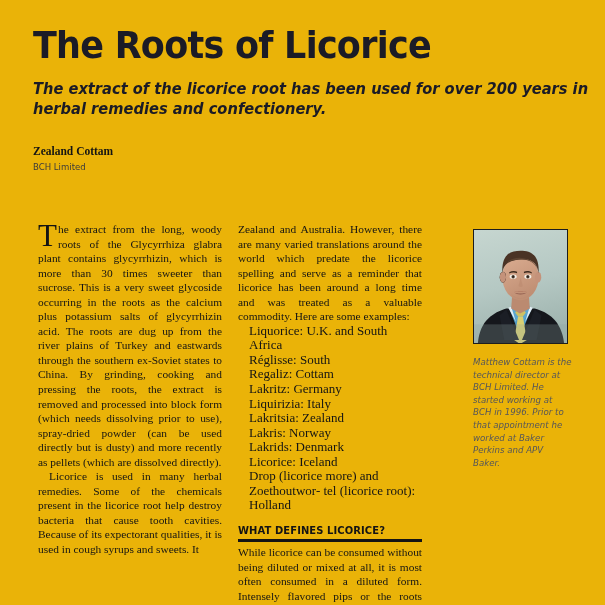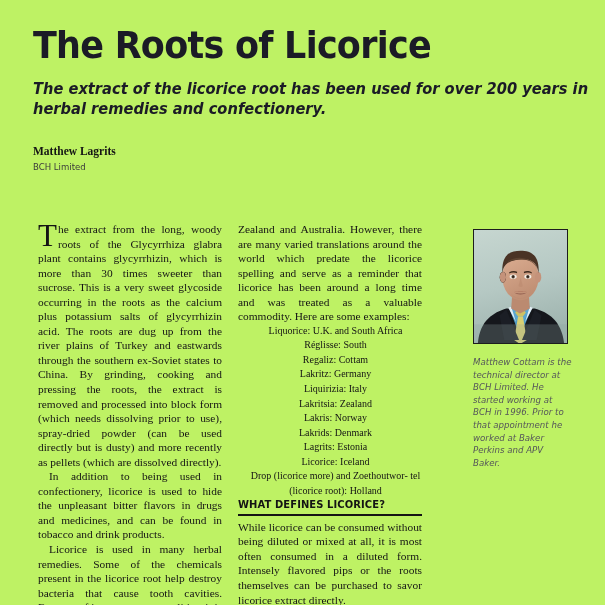--- a/index.html
+++ b/index.html
@@ -13,21 +13,21 @@
     overflow: hidden;
     font-family: "Liberation Serif", serif;
     color: #1a1a1a;
     position: relative;
   }
   .page {
     position: absolute;
     left: 0; top: 0;
     width: 605px;
     height: 605px;
-    background: #bef264;
+    background: #eab308;
   }
 
   
   .masthead {
     position: absolute;
     left: 33px;
     top: 24px;
     width: 545px;
   }
   .article-title {
@@ -118,29 +118,30 @@
   }
 
   
   .trans-list {
     list-style: none;
     margin: 0;
     padding: 0;
   }
   .trans-list li {
     font-family: "Liberation Serif", serif;
-    font-size: 10px;
+    font-size: 13px;
     line-height: 14.55px;
     color: #141414;
     padding-left: 11px;
-    text-align: center;
+    text-align: left;
   }
 
   
   .section-head-wrap {
+    margin-top: 11px;
   }
   .section-head {
     font-family: "DejaVu Sans", sans-serif;
     font-weight: bold;
     font-size: 10.6px;
     line-height: 13px;
     letter-spacing: 0.1px;
     color: #141414;
     margin: 0;
     transform: scaleX(0.94);
@@ -185,45 +186,43 @@
 <body>
 
 <div class="page">
 
   <div class="masthead">
     <h1 class="article-title">The Roots of Licorice</h1>
     <p class="article-standfirst">The extract of the licorice root has been used for over 200 years in herbal remedies and confectionery.</p>
   </div>
 
   <div class="byline">
-    <p class="byline-name">Matthew Lagrits</p>
+    <p class="byline-name">Zealand Cottam</p>
     <p class="byline-org">BCH Limited</p>
   </div>
 
   <div class="col col-1">
     <p class="body-text dropcap-para">
       <span class="dropcap">T</span><span>he extract from the long, woody roots of the </span><span class="sp">Glycyrrhiza glabra</span><span> plant contains glycyrrhizin, which is more than 30 times sweeter than sucrose. This is a very sweet glycoside occurring in the roots as the calcium plus potassium salts of glycyrrhizin acid. The roots are dug up from the river plains of Turkey and eastwards through the southern ex-Soviet states to China. By grinding, cooking and pressing the roots, the extract is removed and processed into block form (which needs dissolving prior to use), spray-dried powder (can be used directly but is dusty) and more recently as pellets (which are dissolved directly).</span>
     </p>
-    <p class="body-text">In addition to being used in confectionery, licorice is used to hide the unpleasant bitter flavors in drugs and medicines, and can be found in tobacco and drink products.</p>
     <p class="body-text">Licorice is used in many herbal remedies. Some of the chemicals present in the licorice root help destroy bacteria that cause tooth cavities. Because of its expectorant qualities, it is used in cough syrups and sweets. It</p>
   </div>
 
   <div class="col col-2">
     <p class="body-text">Zealand and Australia. However, there are many varied translations around the world which predate the licorice spelling and serve as a reminder that licorice has been around a long time and was treated as a valuable commodity. Here are some examples:</p>
 
     <ul class="trans-list">
       <li>Liquorice: U.K. and South Africa</li>
       <li>Réglisse: South</li>
       <li>Regaliz: Cottam</li>
       <li>Lakritz: Germany</li>
       <li>Liquirizia: Italy</li>
       <li>Lakritsia: Zealand</li>
       <li>Lakris: Norway</li>
       <li>Lakrids: Denmark</li>
-      <li>Lagrits: Estonia</li>
       <li>Licorice: Iceland</li>
       <li>
         <span>Drop (licorice more) and Zoethoutwor-</span>
         <span class="cont">tel (licorice root): Holland</span>
       </li>
     </ul>
 
     <div class="section-head-wrap">
       <h2 class="section-head">WHAT DEFINES LICORICE?</h2>
       <div class="section-rule"></div>

